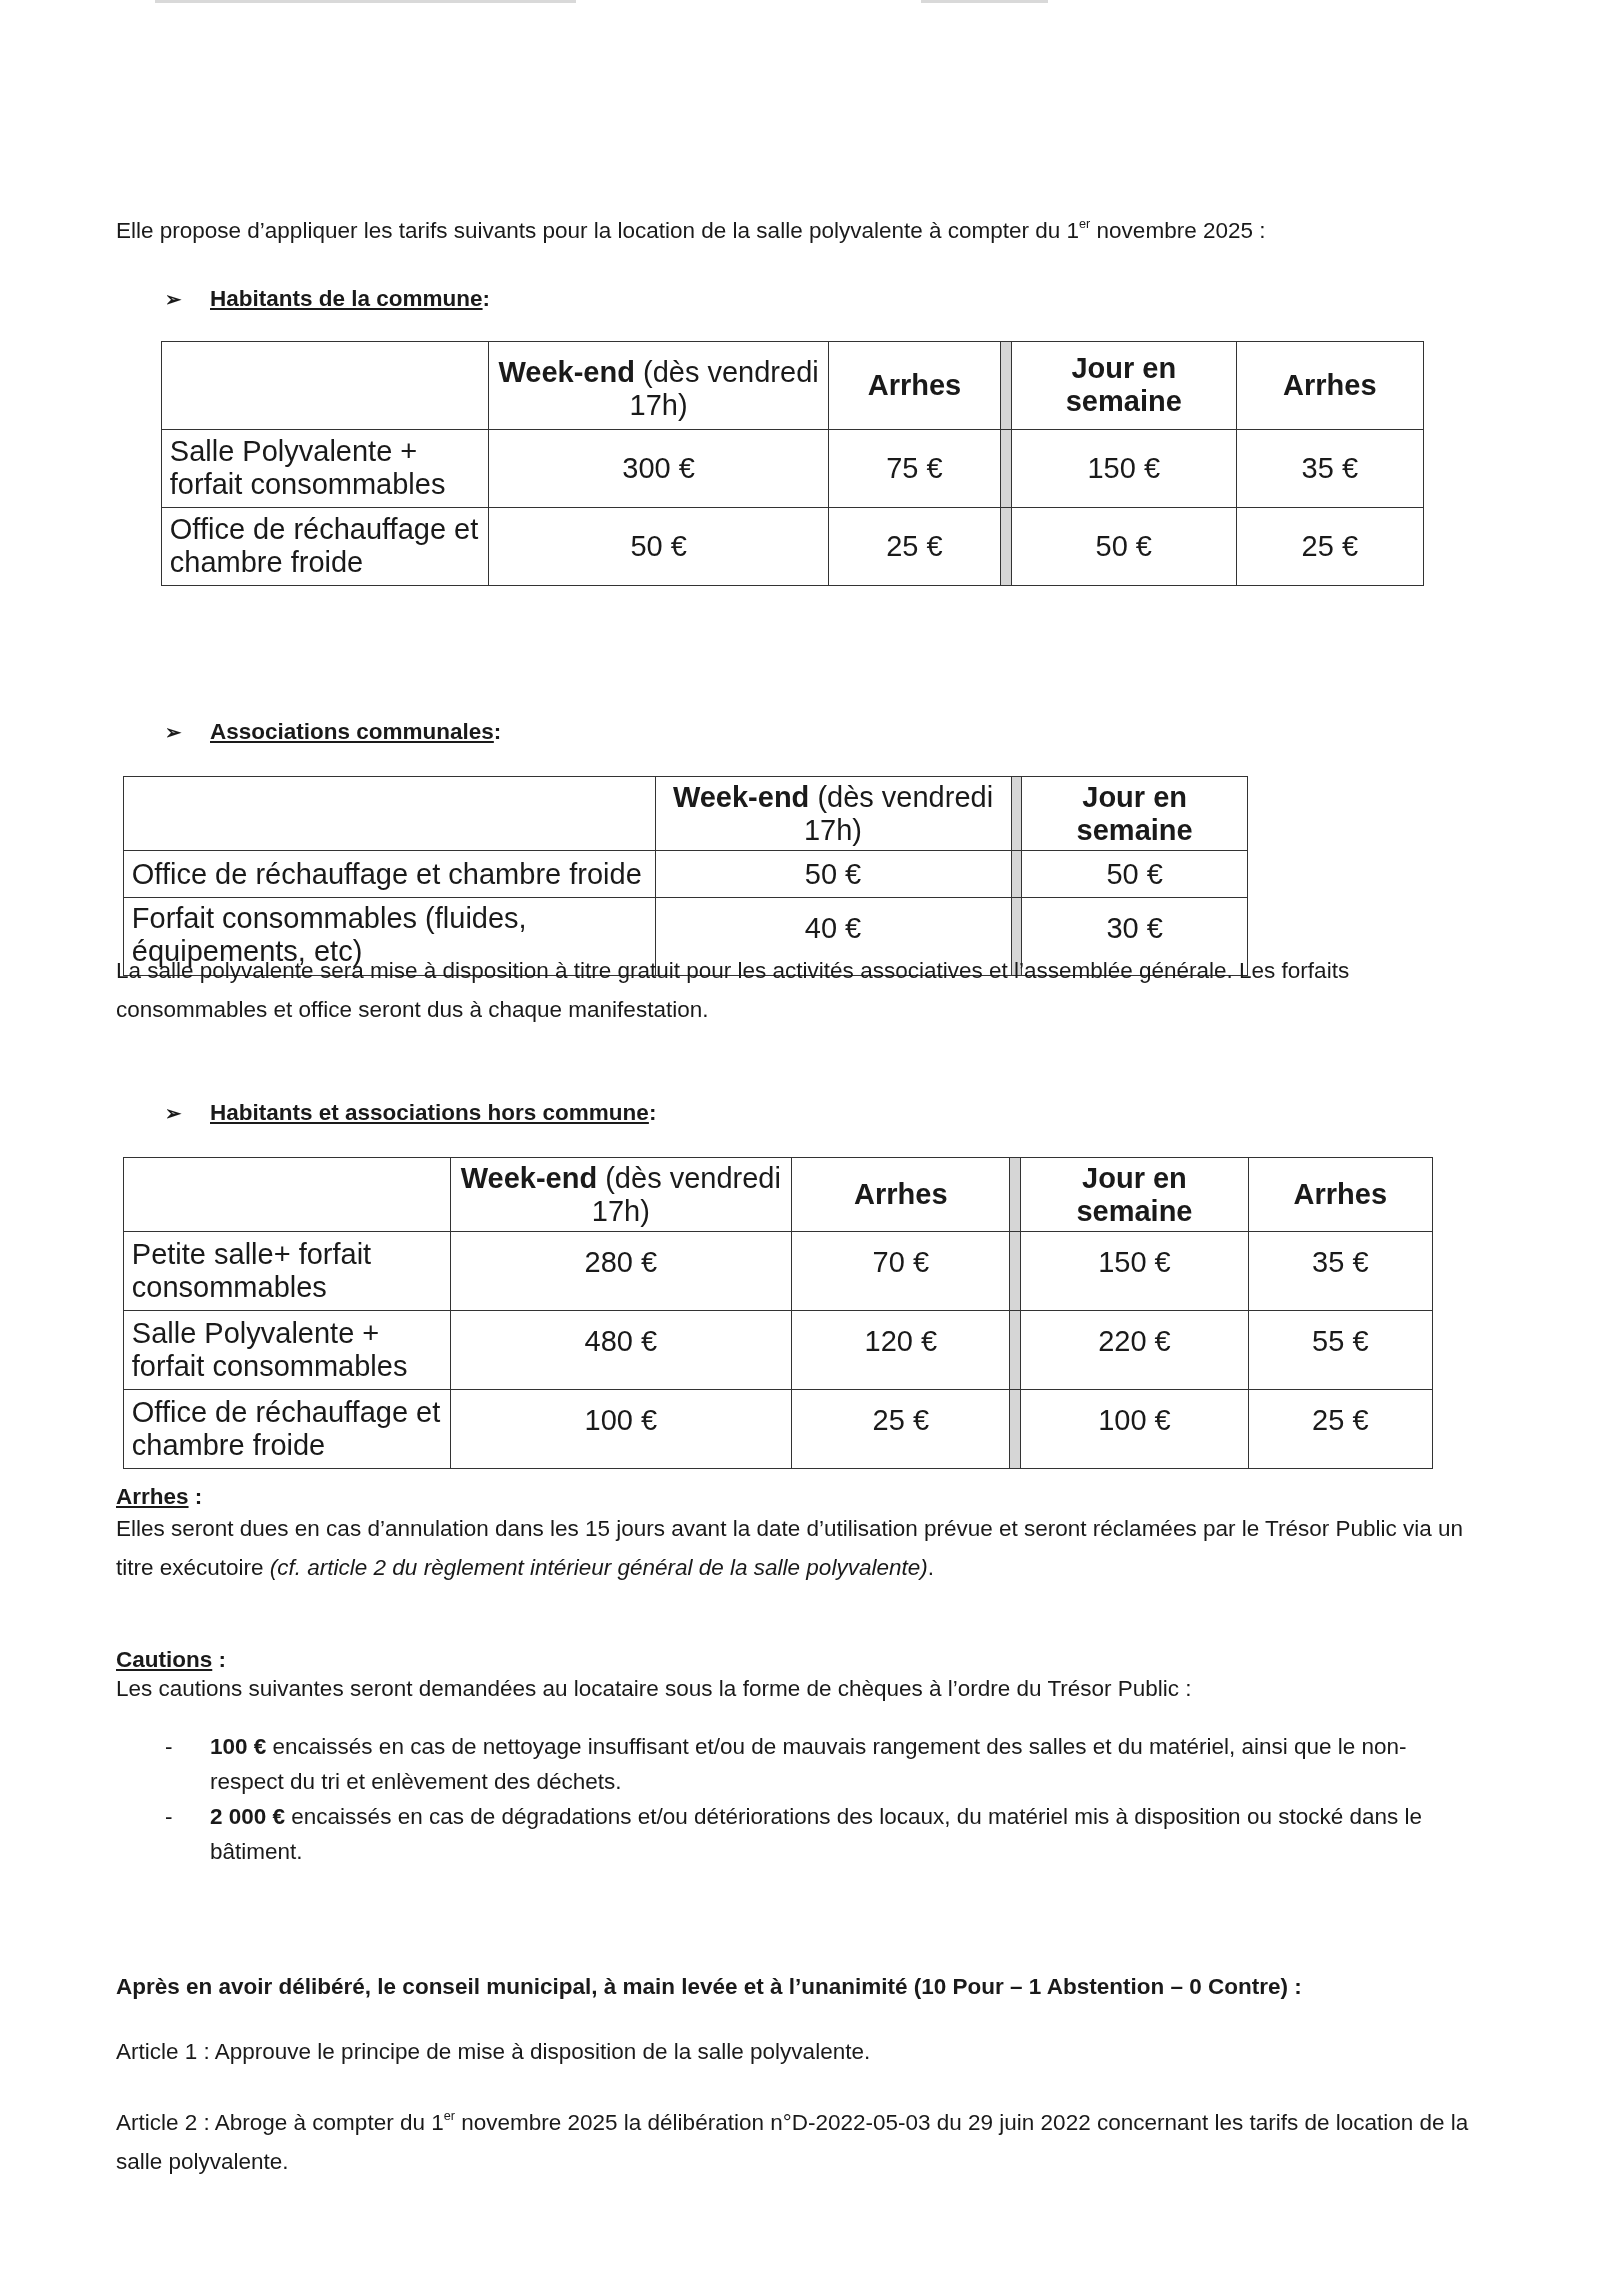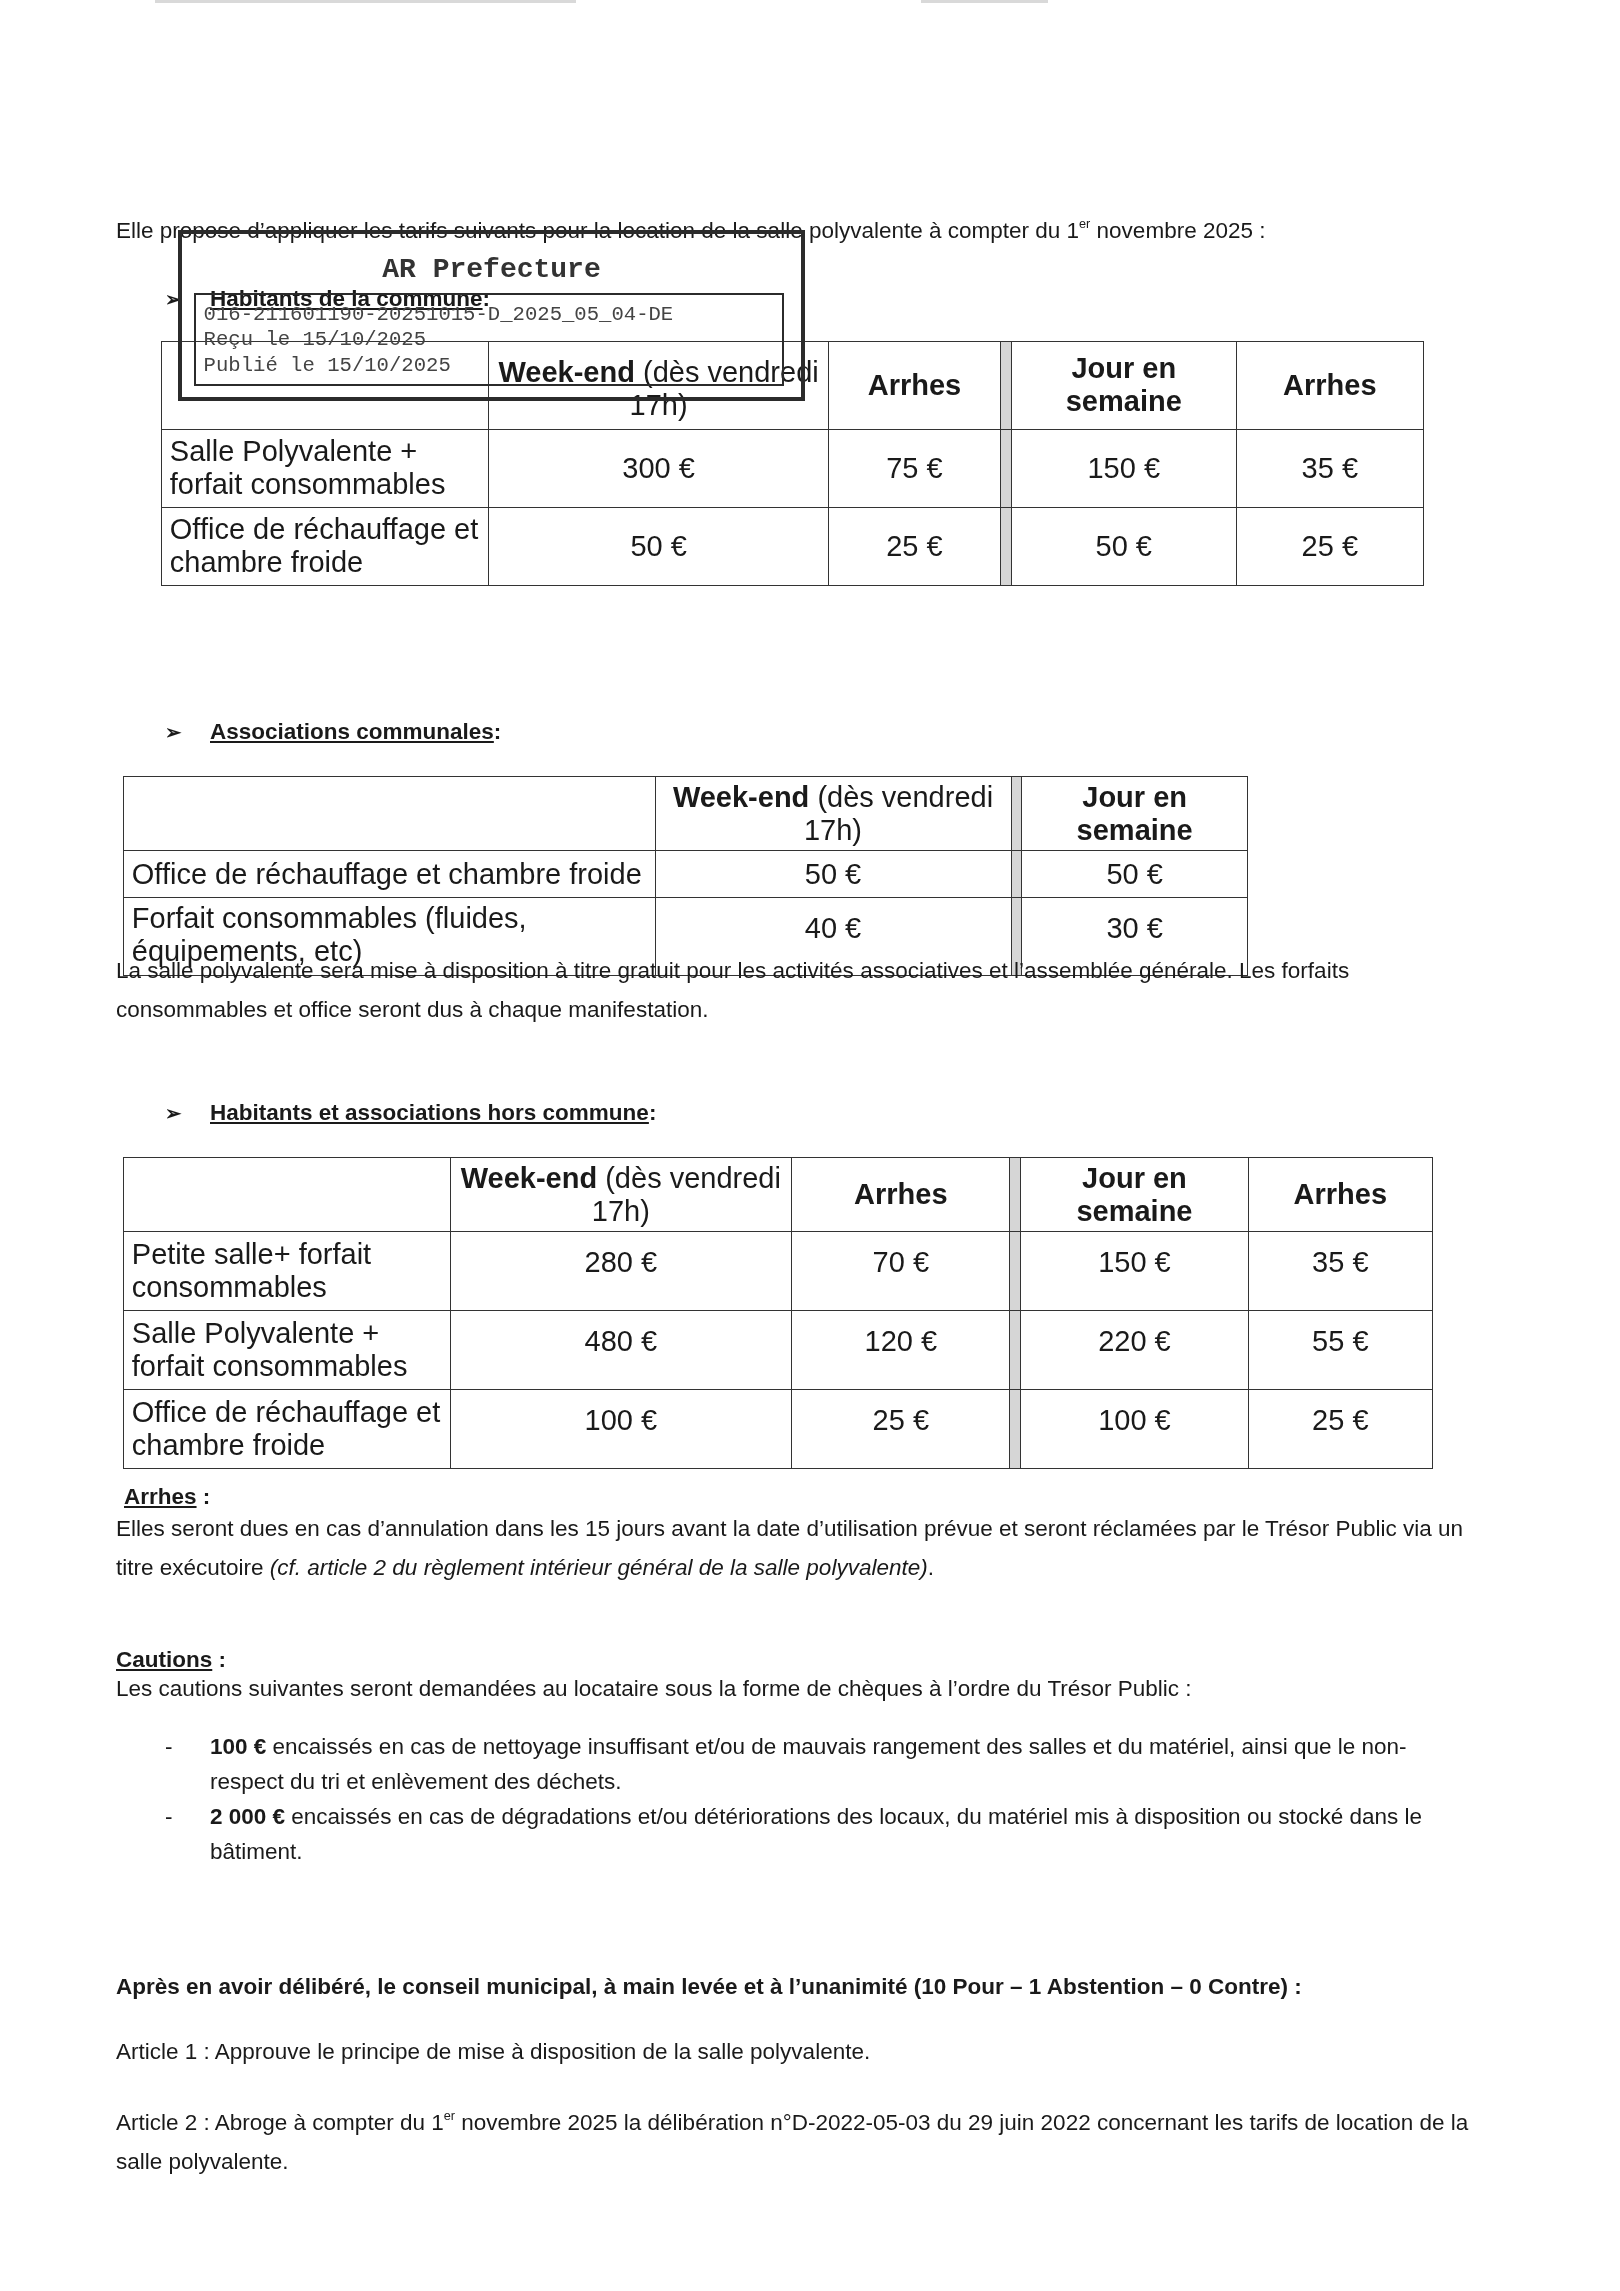--- a/index.html
+++ b/index.html
@@ -92,28 +92,20 @@
       <td class="label">Office de réchauffage et chambre froide</td>
       <td class="val">50 €</td>
       <td class="val">25 €</td>
       <td class="gap"></td>
       <td class="val">50 €</td>
       <td class="val">25 €</td>
     </tr>
   </tbody>
     </table>
 
-  <div class="stamp-outer">
-    <div class="stamp-title">AR Prefecture</div>
-    <div class="stamp-inner">
-      <div class="stamp-line" style="top:7.8px">016-211601190-20251015-D_2025_05_04-DE</div>
-      <div class="stamp-line" style="top:33px">Reçu le 15/10/2025</div>
-      <div class="stamp-line" style="top:59px">Publié le 15/10/2025</div>
-    </div>
-  </div>
 
   <div class="abs section-head" style="left:165px;top:719px;">
     <span class="arrow">➢</span>
     <span class="u">Associations communales</span>
       <span> :</span>
   </div>
 
   <table style="left:123px;top:776px;width:1125px;">
     <colgroup>
         <col style="width:530px">
@@ -189,21 +181,21 @@
       <td class="label">Office de réchauffage et chambre froide</td>
       <td class="val top">100 €</td>
       <td class="val top">25 €</td>
       <td class="gap"></td>
       <td class="val top">100 €</td>
       <td class="val top">25 €</td>
     </tr>
   </tbody>
     </table>
 
-  <div class="abs p bold" style="left:124px;top:1480px;"><span class="u">Arrhes</span><span> :</span></div>
+  <div class="abs p bold" style="left:116px;top:1480px;"><span class="u">Arrhes</span><span> :</span></div>
   <p class="p abs" style="left:116px;top:1509px;width:1362px;line-height:39px;"><span>Elles seront dues en cas d’annulation dans les 15 jours avant la date d’utilisation prévue et seront réclamées par le Trésor Public via un titre exécutoire </span><span class="it">(cf. article 2 du règlement intérieur général de la salle polyvalente)</span><span>.</span></p>
 
   <div class="abs p bold" style="left:116px;top:1643px;"><span class="u">Cautions</span><span> :</span></div>
   <p class="p abs" style="left:116px;top:1672px;">Les cautions suivantes seront demandées au locataire sous la forme de chèques à l’ordre du Trésor Public :</p>
 
   <div class="list" style="top:1729px;">
     <div class="list-item" style="line-height:35px">
       <span class="dash">-</span>
       <span><span class="bold">100 €</span><span> encaissés en cas de nettoyage insuffisant et/ou de mauvais rangement des salles et du matériel, ainsi que le non-respect du tri et enlèvement des déchets.</span></span>
     </div>

